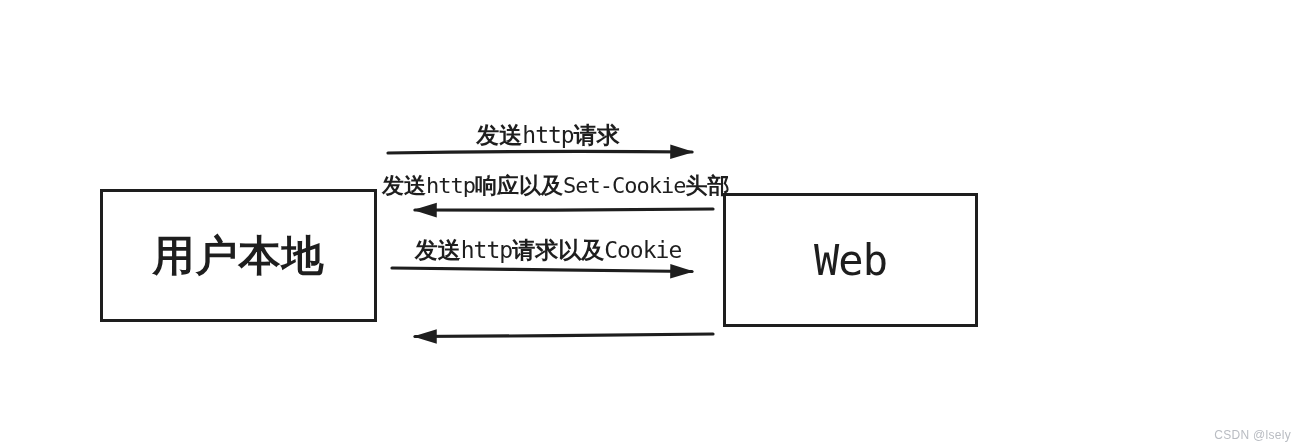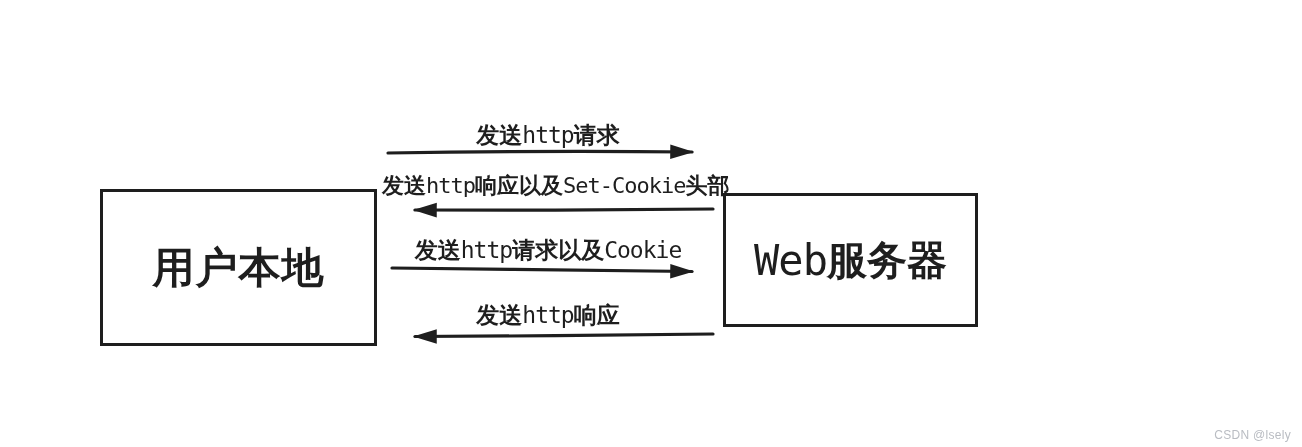--- a/index.html
+++ b/index.html
@@ -35,21 +35,21 @@
     position: absolute;
     border: 3px solid var(--ink);
     background: var(--background);
     display: flex;
     align-items: center;
     justify-content: center;
     color: var(--ink);
   }
   .node-user-local {
     left: 100px; top: 189px;
-    width: 277px; height: 157px;
+    width: 277px; height: 133px;
     font-size: 42px;
     font-weight: 700;
     letter-spacing: 1px;
   }
   .node-web-server {
     left: 723px; top: 193px;
     width: 255px; height: 134px;
     font-size: 40px;
   }
   .msg {
@@ -100,34 +100,30 @@
     <path class="arrow-line" d="M392,268 C490,269 600,270.5 692,271.5" marker-end="url(#ah)"></path>
     <path class="arrow-line" d="M713,334 C620,335 510,336.5 415,336.5" marker-end="url(#ah)"></path>
   </svg>
 
   <div class="node node-user-local">
     <span>用户本地</span>
   </div>
 
   <div class="node node-web-server">
     <span class="latin">Web</span>
-      <span class="cn">服务器</span>
   </div>
 
   <div class="msg msg-1">
     <span class="cn">发送</span><span class="latin">http</span><span class="cn">请求</span>
   </div>
 
   <div class="msg msg-3">
     <span class="cn">发送</span><span class="latin">http</span><span class="cn">请求以及</span><span class="latin">Cookie</span>
   </div>
 
   <div class="msg msg-2">
     <span class="cn">发送</span><span class="latin">http</span><span class="cn">响应以及</span><span class="latin">Set-Cookie</span><span class="cn">头部</span>
   </div>
 
-  <div class="msg msg-4">
-    <span class="cn">发送</span><span class="latin">http</span><span class="cn">响应</span>
-  </div>
 
   <div class="watermark">CSDN @lsely</div>
 
 </div>
 
 </body></html>

